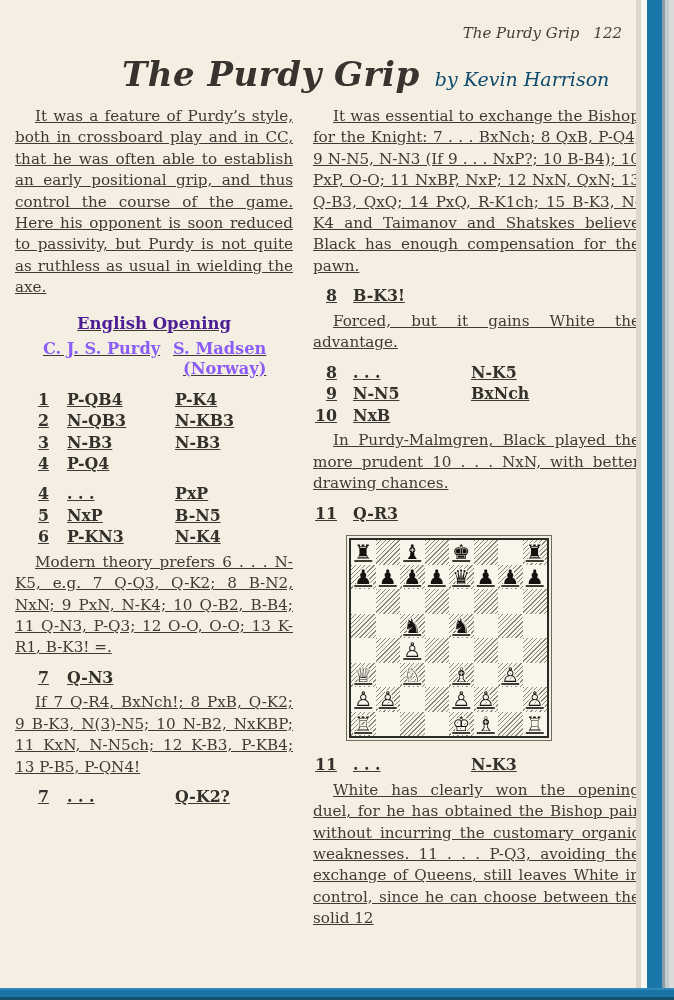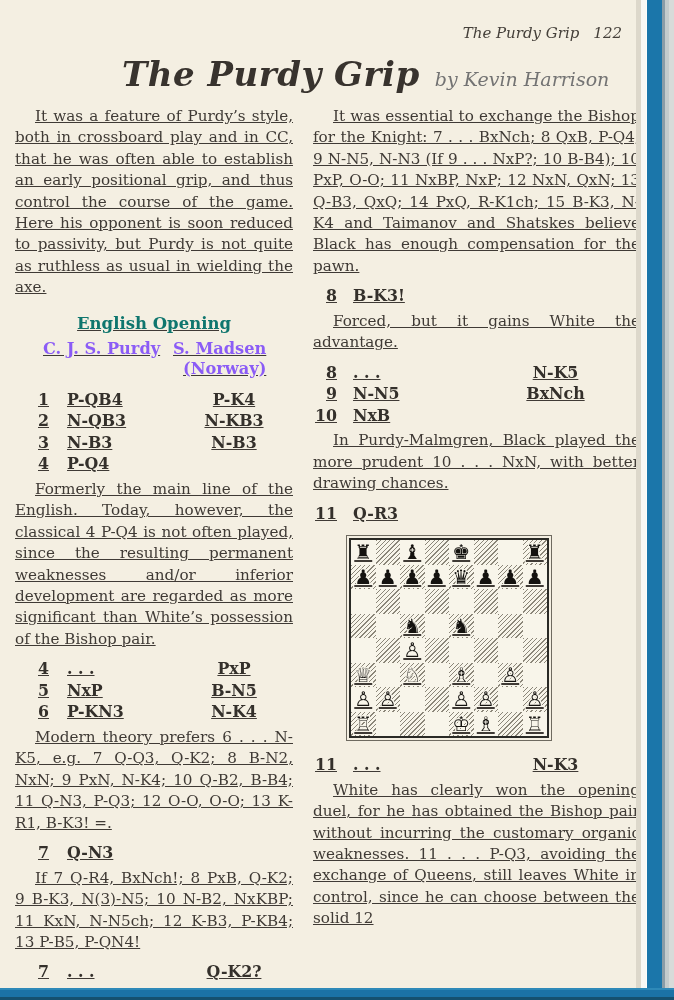--- a/index.html
+++ b/index.html
@@ -43,52 +43,52 @@
   .running-header .pgnum{margin-left:14px;font-style:italic;}
   
   .title-row{
     position:absolute;top:54px;left:122px;white-space:nowrap;
   }
   .title-big{
     font-size:34px;font-weight:bold;font-style:italic;
     letter-spacing:0.5px;color:#38332e;
   }
   .title-by{
-    font-size:19px;font-style:italic;margin-left:10px;color:#737373;
+    font-size:19px;font-style:italic;margin-left:10px;color:#0c4a6e;
   }
   
   .cols{
     position:absolute;top:106px;left:15px;
     display:flex;gap:20px;text-decoration:underline;
   }
   .col-l{width:278px;}
   .col-r{width:327px;}
   p.body{
     margin:0;
     font-size:15.2px;line-height:21.4px;
     text-align:justify;text-indent:20px;
   }
   .opening-heading{
     text-align:center;font-weight:bold;font-size:16.5px;
-    margin:15px 0 6px 0;color:#0f766e;
+    margin:15px 0 6px 0;color:#4c1d95;
   }
   .players{
     display:flex;font-weight:bold;font-size:16.2px;line-height:20px;
     margin:2px 0 10px 0;color:#8b5cf6;
   }
   .players .p-w{margin-left:28px;width:130px;}
   .players .p-b .origin{display:block;padding-left:10px;text-align:right;}
   
   .mv-list{margin:8px 0 4px 0;}
   .mv-row{display:flex;font-weight:bold;font-size:15.8px;line-height:21.6px;color:#34302b;}
   .col-l .mv-num{width:34px;text-align:right;}
   .col-l .mv-w{margin-left:18px;width:108px;}
   .col-r .mv-num{width:24px;text-align:right;}
   .col-r .mv-w{margin-left:16px;width:118px;}
-  .mv-b{flex:1;text-align:center;}
+  .mv-b{flex:1;}
   .gap-s{margin-top:5px;}
   .gap-m{margin-top:8px;}
   
   .board-wrap{
     width:196px;
     margin:14px 0 16px 36px;
     border:2px solid #2a2a26;
     outline:1px solid #6e6a60;
     outline-offset:2px;
     background:#f8f5ea;
@@ -156,21 +156,20 @@
             <span class="mv-w">N-B3</span>
             <span class="mv-b">N-B3</span>
           </div>
           <div class="mv-row">
             <span class="mv-num">4</span>
             <span class="mv-w">P-Q4</span>
             <span class="mv-b"></span>
           </div>
         </div>
 
-      <p class="body gap-s">Formerly the main line of the English. Today, however, the classical 4 P-Q4 is not often played, since the resulting permanent weaknesses and/or inferior development are regarded as more significant than White’s possession of the Bishop pair.</p>
 
       <div class="mv-list">
           <div class="mv-row">
             <span class="mv-num">4</span>
             <span class="mv-w">. . .</span>
             <span class="mv-b">PxP</span>
           </div>
           <div class="mv-row">
             <span class="mv-num">5</span>
             <span class="mv-w">NxP</span>

